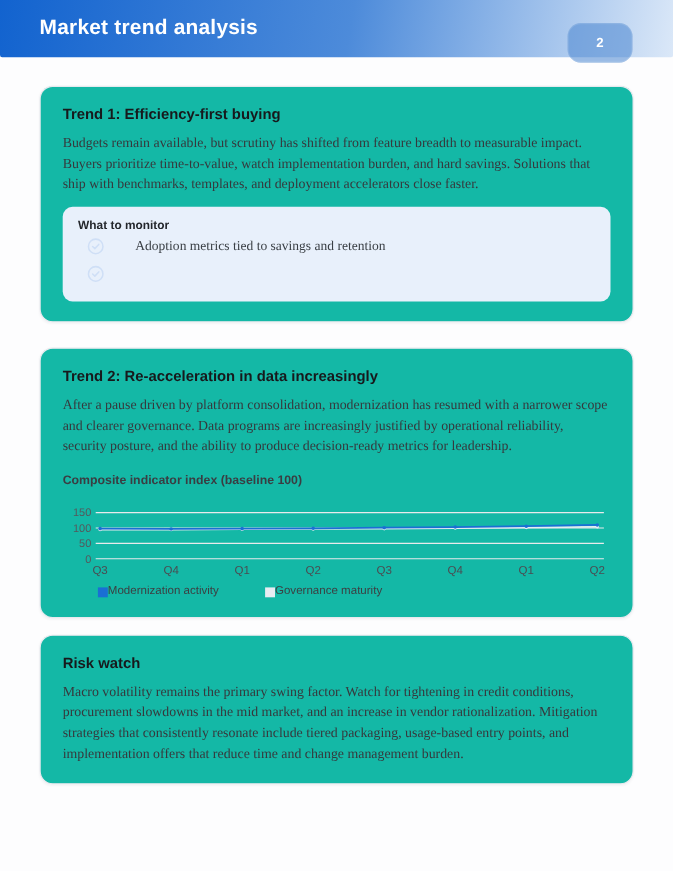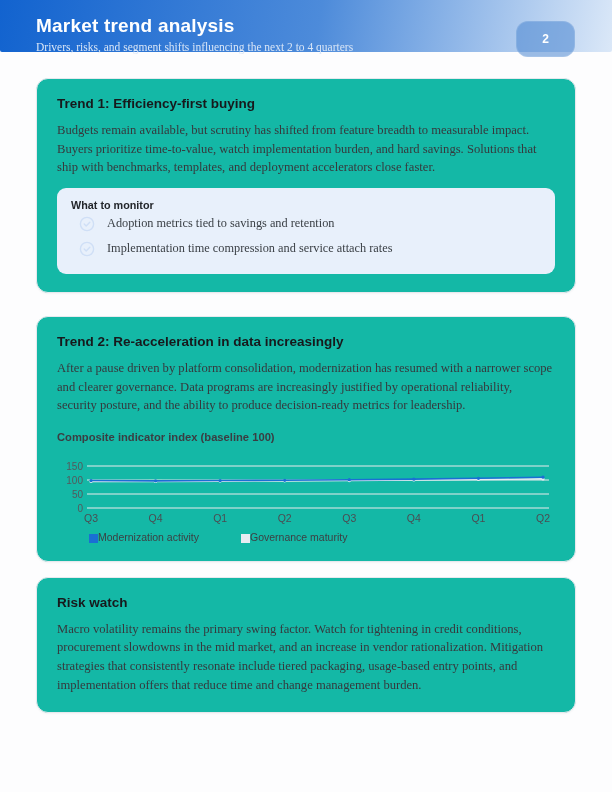--- a/index.html
+++ b/index.html
@@ -77,21 +77,21 @@
   }
   .monitor-label{
     font-size:10.8px;
     font-weight:bold;
     color:#23262b;
     margin-bottom:1px;
   }
   .monitor-item{
     display:flex;
     align-items:center;
-    gap:12px;
+    gap:28px;
     padding:4px 0 5px 8px;
   }
   .monitor-item .check-icon{width:16px;height:16px;flex:0 0 16px;}
   .monitor-item .item-text{
     font-family:"Liberation Serif", serif;
     font-size:12.3px;
     color:#3b4046;
   }
   
   .chart-title{
@@ -113,21 +113,20 @@
   .legend .swatch{width:9px;height:9px;display:inline-block;}
   .legend .legend-label{font-size:10.5px;color:#3c4043;}
 </style>
 </head>
 <body>
 
 <div>
 
   <header class="page-header">
     <h1>Market trend analysis</h1>
-    <p class="subtitle">Drivers, risks, and segment shifts influencing the next 2 to 4 quarters</p>
     <div class="page-badge">2</div>
   </header>
 
   <main class="main">
 
     <section class="card card-trend1">
       <h2>Trend 1: Efficiency-first buying</h2>
       <p>Budgets remain available, but scrutiny has shifted from feature breadth to measurable impact. Buyers prioritize time-to-value, watch implementation burden, and hard savings. Solutions that ship with benchmarks, templates, and deployment accelerators close faster.</p>
       <div class="monitor">
         <div class="monitor-label">What to monitor</div>
@@ -136,21 +135,20 @@
             <circle cx="8" cy="8" r="6.6" fill="none" stroke="#cfdff6" stroke-width="1.4"></circle>
             <path d="M5.2 8.1 L7.2 10 L10.8 6.2" fill="none" stroke="#cfdff6" stroke-width="1.4" stroke-linecap="round" stroke-linejoin="round"></path>
           </svg>
           <span class="item-text">Adoption metrics tied to savings and retention</span>
         </div>
         <div class="monitor-item">
           <svg class="check-icon" viewBox="0 0 16 16">
             <circle cx="8" cy="8" r="6.6" fill="none" stroke="#cfdff6" stroke-width="1.4"></circle>
             <path d="M5.2 8.1 L7.2 10 L10.8 6.2" fill="none" stroke="#cfdff6" stroke-width="1.4" stroke-linecap="round" stroke-linejoin="round"></path>
           </svg>
-          <span class="item-text">Implementation time compression and service attach rates</span>
         </div>
       </div>
     </section>
 
     <section class="card card-trend2">
       <h2>Trend 2: Re-acceleration in data increasingly</h2>
       <p>After a pause driven by platform consolidation, modernization has resumed with a narrower scope and clearer governance. Data programs are increasingly justified by operational reliability, security posture, and the ability to produce decision-ready metrics for leadership.</p>
       <div class="chart-title">Composite indicator index (baseline 100)</div>
       <div class="chart-wrap">
         <svg id="chart" width="500" height="72" viewBox="0 0 500 72">

